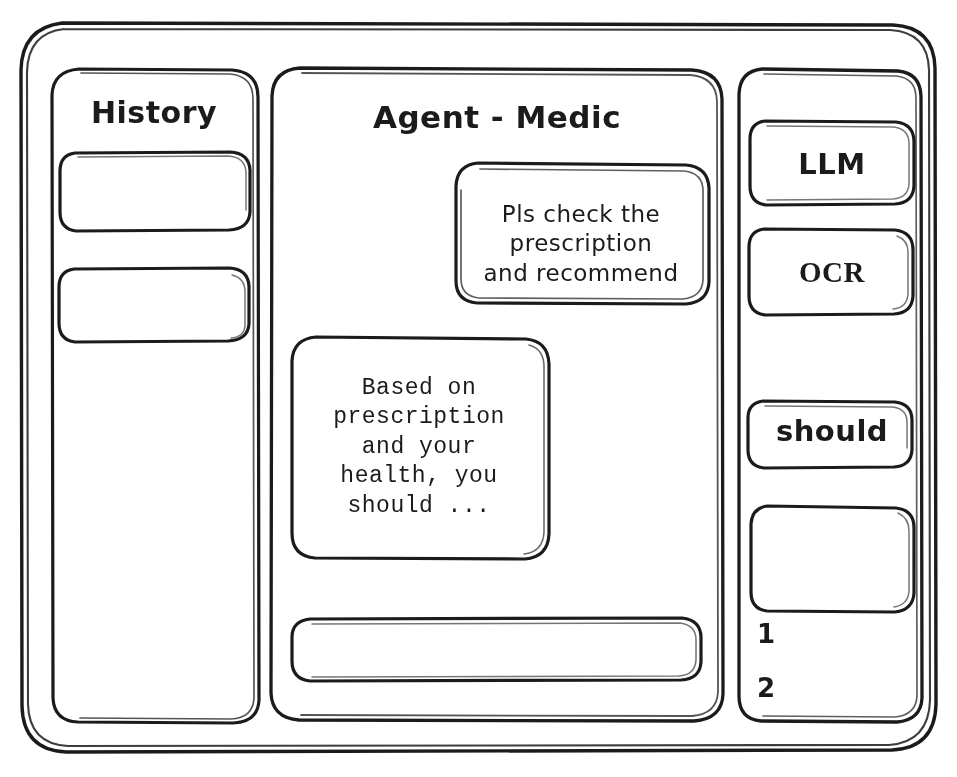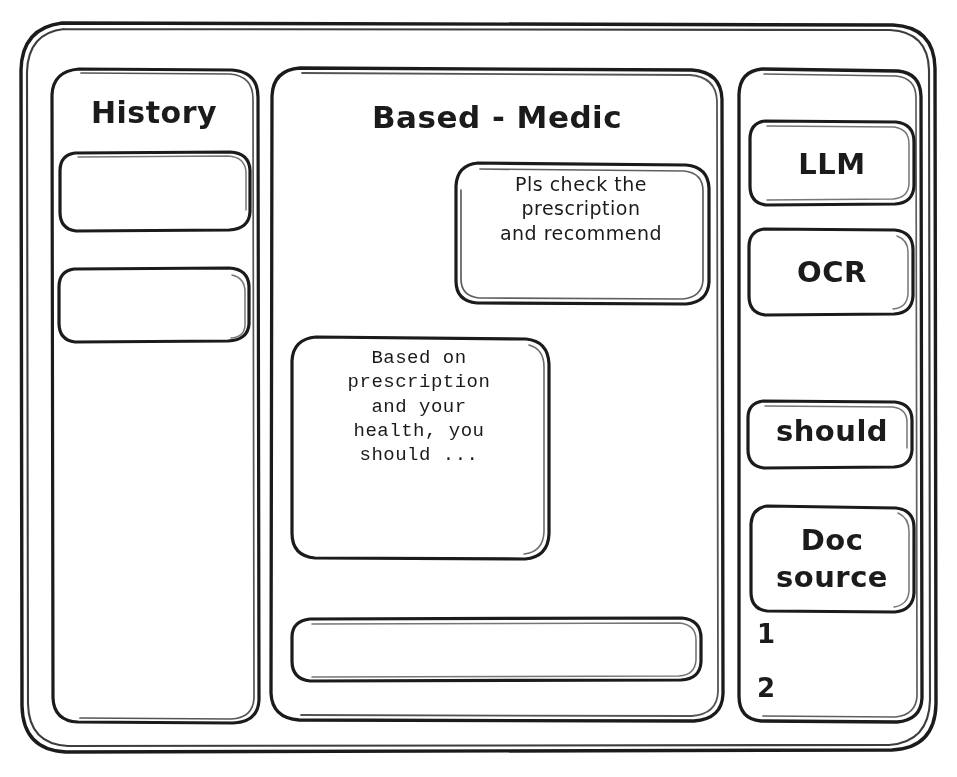--- a/index.html
+++ b/index.html
@@ -46,42 +46,43 @@
     left: 154px;
     top: 94px;
   }
   .title-agent {
     font-size: 31px;
     font-weight: 600;
     left: 497px;
     top: 98px;
   }
   .bubble-text {
-    font-size: 19px;
+    font-size: 23px;
     font-weight: 500;
     text-align: center;
+    margin-top: 28px;
   }
   .bubble-user {
     left: 581px;
     top: 172px;
     width: 250px;
   }
   .bubble-agent {
     left: 419px;
     top: 346px;
     width: 236px;
     font-family: Liberation Mono, monospace;
   }
   .btn-text {
     font-size: 29px;
     font-weight: 600;
     text-align: center;
   }
   .btn-llm  { left: 832px; top: 146px; width: 170px; }
-  .btn-ocr  { left: 832px; top: 254px; width: 198px; }
+  .btn-ocr  { left: 832px; top: 254px; width: 198px; font-family: Liberation Serif, serif; }
   .btn-par  { left: 832px; top: 413px; width: 180px; }
   .btn-doc  { left: 832px; top: 522px; width: 180px; }
   .src-num {
     font-size: 26px;
     font-weight: 600;
     left: 757px;
   }
   .src-1 { top: 618px; }
   .src-2 { top: 672px; }
   .hit {
@@ -137,21 +138,21 @@
       <path stroke-width="1.5" opacity=".6" d="M 898 513 Q 909 518 909 531 L 909 591 Q 908 605 894 607"></path>
 
     </g>
   </svg>
 
   <div class="lbl title-hist centered">History</div>
 
   <div class="hit" style="left:59px; top:151px; width:192px; height:81px;"></div>
   <div class="hit" style="left:58px; top:267px; width:192px; height:76px;"></div>
 
-  <div class="lbl title-agent centered">Based - Medic</div>
+  <div class="lbl title-agent centered">Agent - Medic</div>
 
   <div class="lbl bubble-text bubble-user centered">Pls check the
 prescription
 and recommend</div>
 
   <div class="lbl bubble-text bubble-agent centered">Based on
 prescription
 and your
 health, you
 should ...</div>
@@ -161,19 +162,17 @@
   <div class="hit" style="left:749px; top:120px; width:166px; height:86px;"></div>
   <div class="lbl btn-text btn-llm centered">LLM</div>
 
   <div class="hit" style="left:748px; top:228px; width:166px; height:88px;"></div>
   <div class="lbl btn-text btn-ocr centered">OCR</div>
 
   <div class="hit" style="left:747px; top:400px; width:166px; height:69px;"></div>
   <div class="lbl btn-text btn-par centered">should</div>
 
   <div class="hit" style="left:750px; top:505px; width:166px; height:108px;"></div>
-  <div class="lbl btn-text btn-doc centered">Doc
-source</div>
 
   <div class="lbl src-num src-1">1</div>
   <div class="lbl src-num src-2">2</div>
 
 </div>
 
 </body></html>

